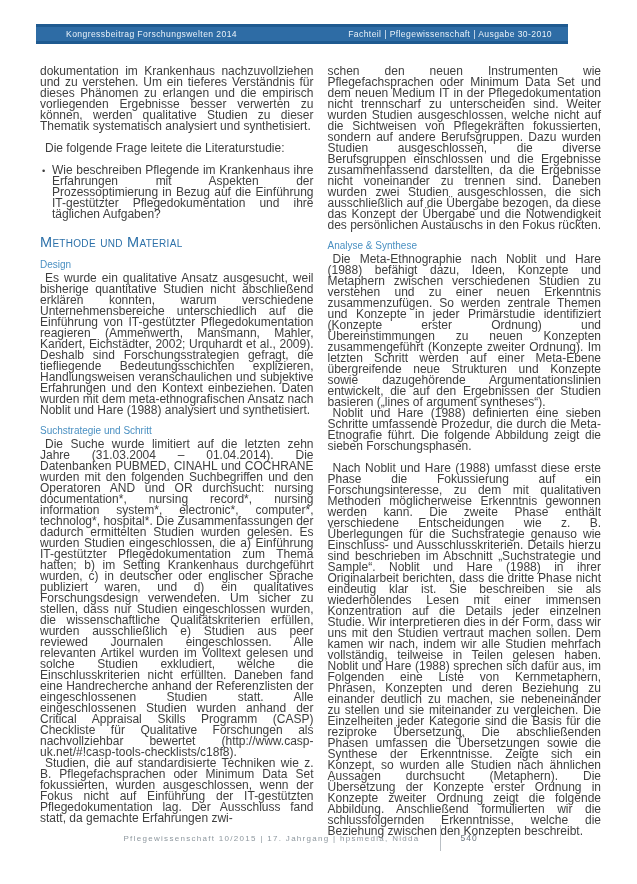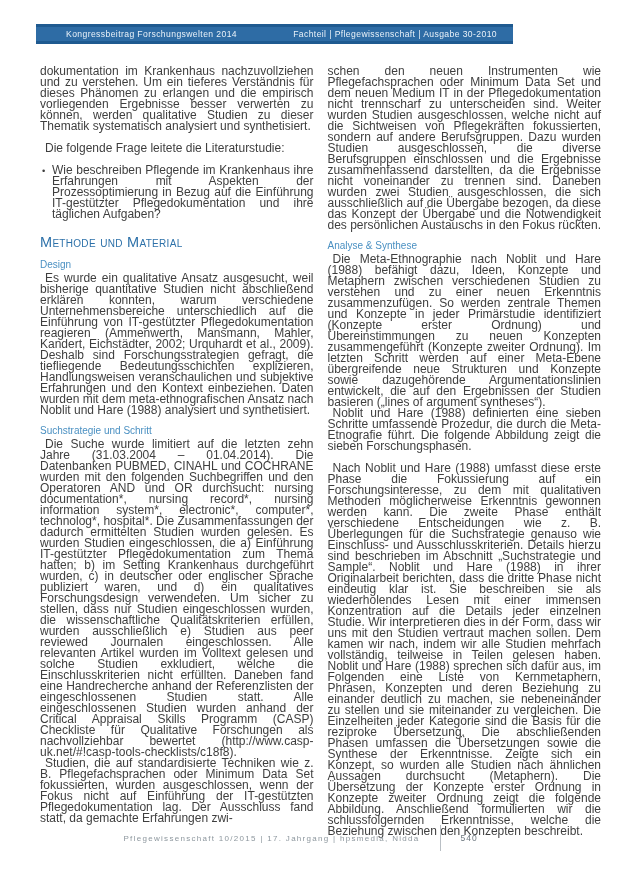--- a/index.html
+++ b/index.html
@@ -6,21 +6,21 @@
   .page {
     position:relative;
     width:637px; height:884px;
     background:#ffffff;
     font-family:"Liberation Sans", sans-serif;
     color:#3e3e3e;
     overflow:hidden;
   }
   
   .header-bar {
-    position:absolute; left:36px; top:24px; width:477px; height:20px;
+    position:absolute; left:36px; top:24px; width:532px; height:20px;
     background:#2e6ca5;
     border-top:3px solid #1f5a90;
     border-bottom:3px solid #1f5a90;
     display:flex; align-items:center; justify-content:space-between;
     box-sizing:border-box;
     padding:0 16px 0 30px;
   }
   .header-bar span {
     color:#eaf2f9; font-size:8.6px; letter-spacing:0.4px; white-space:nowrap;
   }

